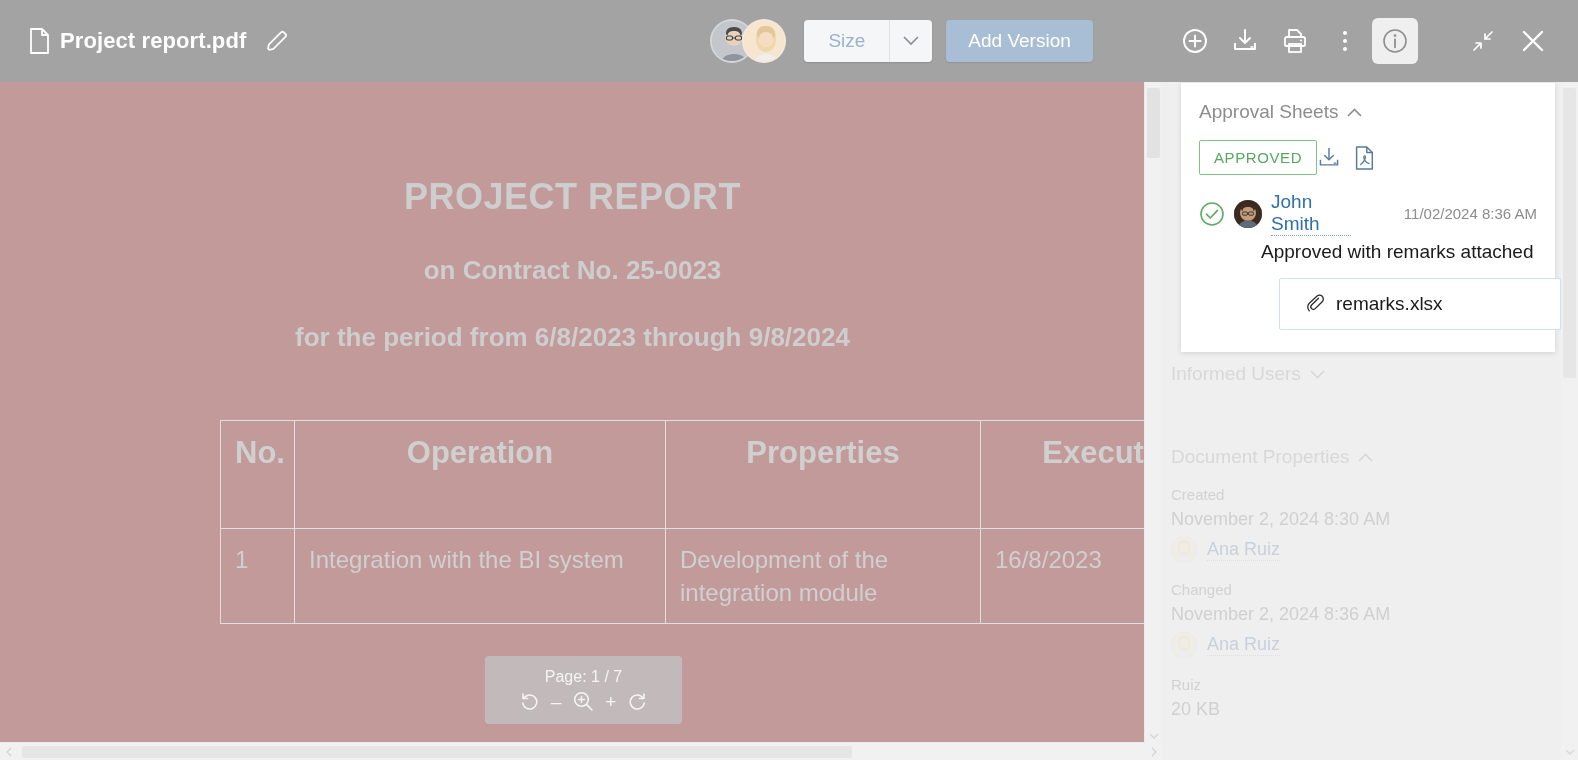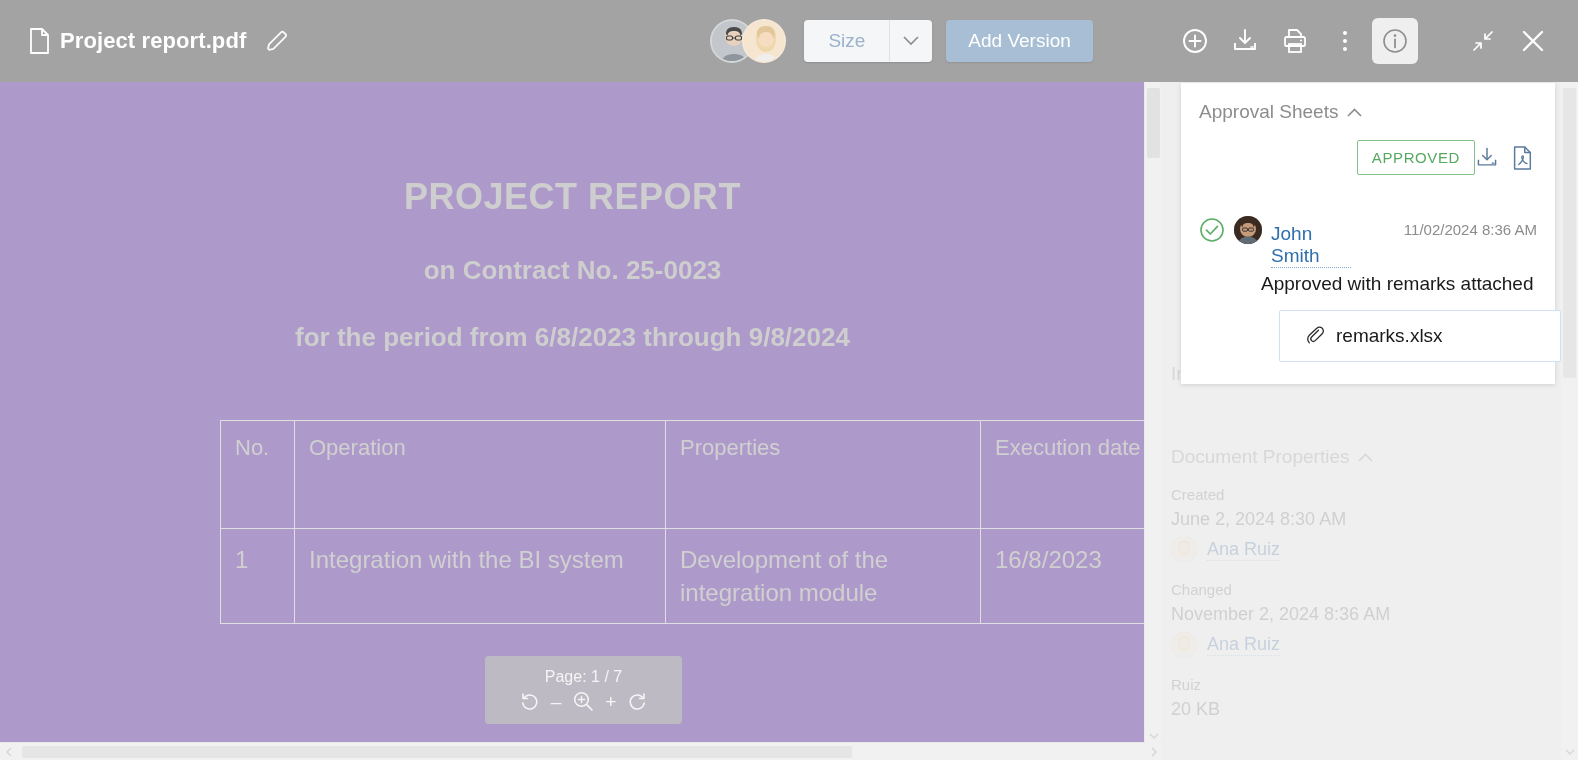--- a/index.html
+++ b/index.html
@@ -77,21 +77,21 @@
 
   
   .docarea {
     position: absolute; top: 68px; left: 0;
     width: 1162px; height: 692px;
     background: #efefef; overflow: hidden;
   }
   .page {
     position: absolute; top: 0; left: 0;
     width: 1145px; height: 676px;
-    background: #4c1d95;
+    background: #7f1d1d;
     padding-top: 108px;
   }
   .doc-h1 {
     text-align: center; font-size: 36px; font-weight: bold;
     color: #9e9e9e; letter-spacing: .5px;
   }
   .doc-h2 {
     text-align: center; font-size: 26px; font-weight: bold;
     color: #9e9e9e; margin-top: 37px;
   }
@@ -105,21 +105,21 @@
     border-collapse: collapse;
     table-layout: fixed;
   }
   .doc-table th, .doc-table td {
     border: 1px solid #c9c9c9;
     padding: 14px 14px;
     vertical-align: top;
     color: #a3a3a3;
   }
   .doc-table th {
-    font-size: 22px; font-weight: normal; height: 80px; text-align: left;
+    font-size: 31px; font-weight: bold; height: 80px; text-align: center;
   }
   .doc-table td { font-size: 24px; font-weight: normal; line-height: 1.38; }
   .col-no { width: 74px; }
   .col-op { width: 371px; margin-left: 8px; }
   .col-de { width: 315px; }
   .col-ex { width: 344px; }
   .row-h { height: 108px; }
 
   
   .vsb {
@@ -203,21 +203,21 @@
     box-shadow: 0 1px 5px rgba(0,0,0,.13);
     padding: 18px 18px 22px 18px;
     z-index: 5;
   }
   .sec-head {
     display: flex; align-items: center; gap: 9px;
     color: #8d8d8d; font-size: 19px; cursor: pointer;
   }
   .chev { display: flex; }
   .approval-row1 {
-    display: flex; align-items: center; justify-content: flex-end;
+    display: flex; align-items: center; justify-content: flex-start;
     margin-top: 17px;
   }
   .badge-approved {
     border: 1px solid #82c08a; color: #56a860;
     font-size: 15px; letter-spacing: .6px;
     padding: 8px 14px; border-radius: 2px;
     display: inline-block; cursor: pointer;
   }
   .approval-actions { display: flex; align-items: center; gap: 12px; padding-right: 4px; }
   .approval-actions span { cursor: pointer; display: flex; }
@@ -226,21 +226,21 @@
   .approver {
     display: flex; align-items: center; gap: 9px; margin-top: 16px;
   }
   .check-circle { flex: none; display: flex; }
   .av-sm {
     width: 28px; height: 28px; border-radius: 50%;
     overflow: hidden; flex: none; background: #b08c70;
   }
   .approver-name {
     color: #2f6fad; font-size: 19px;
-    border-bottom: 1px dotted #7fa6cd; cursor: pointer; margin-top: 32px;
+    border-bottom: 1px dotted #7fa6cd; cursor: pointer;
   }
   .approver-time { color: #8c8c8c; font-size: 15px; margin-left: 44px; white-space: nowrap; }
   .approval-note {
     color: #1a1a1a; font-size: 19px; margin-top: 5px; margin-left: 62px;
   }
   .attach-box {
     margin: 15px 0 0 80px; width: 282px; height: 52px;
     border: 1px solid #cfe0f0; border-radius: 2px;
     display: flex; align-items: center; gap: 12px;
     padding-left: 24px; cursor: pointer; background: #fff;
@@ -481,21 +481,21 @@
         <div class="sec-head">
           <span>Document Properties</span>
           <span class="chev">
             <svg width="15" height="9" viewBox="0 0 15 9">
                 <path d="M1 8l6.5-6.5L14 8" fill="none" stroke="#b6b6b6" stroke-width="1.6"></path>
               </svg>
           </span>
         </div>
 
         <div class="prop-label">Created</div>
-        <div class="prop-value">June 2, 2024 8:30 AM</div>
+        <div class="prop-value">November 2, 2024 8:30 AM</div>
         <div class="prop-user">
           <span class="av-sm">
             <svg width="26" height="26" viewBox="0 0 26 26">
                 <rect width="26" height="26" fill="#f6e5cf"></rect>
                 <path d="M13 3c4.5 0 6 3 6 7.5S17 19 13 19s-6-4-6-8.5S8.5 3 13 3z" fill="#e9d4ae"></path>
                 <circle cx="13" cy="11" r="5" fill="#f6ddc2"></circle>
                 <path d="M5 26c1-4.5 4-6.5 8-6.5s7 2 8 6.5z" fill="#eceae7"></path>
               </svg>
           </span>
           <span class="uname">Ana Ruiz</span>

